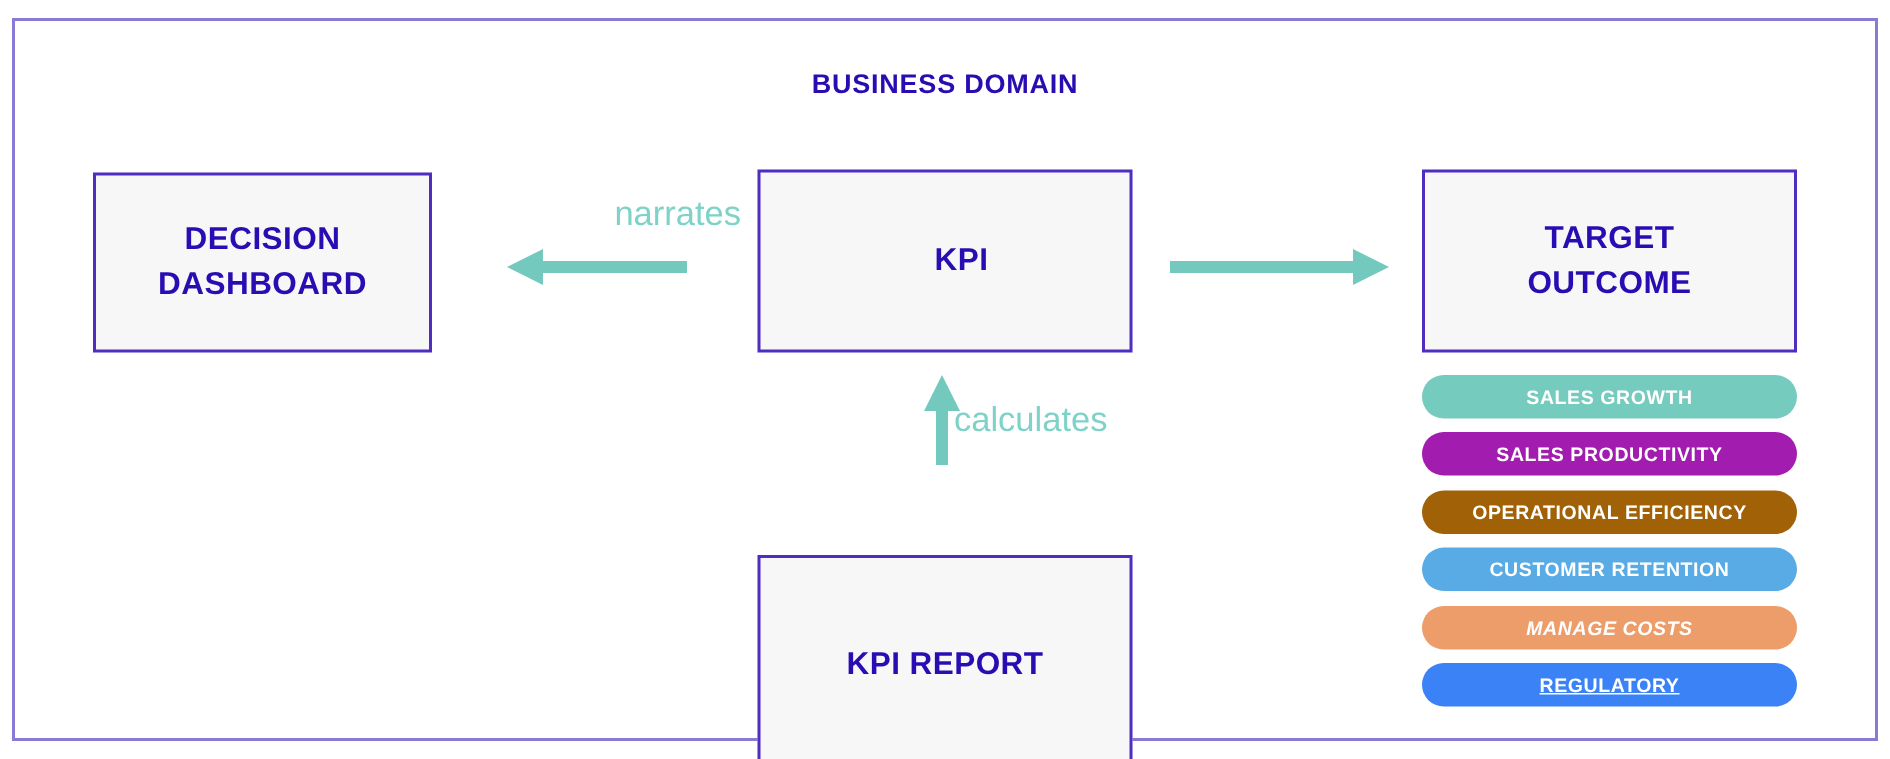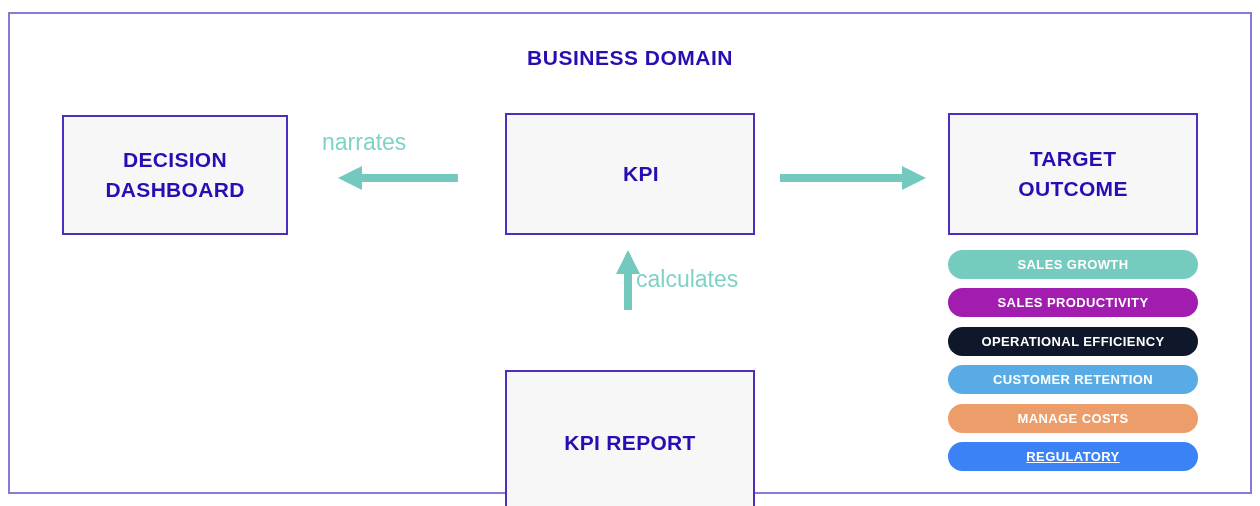--- a/index.html
+++ b/index.html
@@ -19,21 +19,21 @@
     width: 1240px; height: 478px;
     border: 2px solid var(--frame-border, #8a7ad6);
     background: transparent;
   }
 
   .diagram-title {
     position: absolute;
     left: 0; top: 46px;
     width: 100%;
     text-align: center;
-    font-size: 21px;
+    font-size: 18px;
     font-weight: bold;
     letter-spacing: 0.5px;
     color: var(--heading-text, #2a0db2);
   }
 
   .node {
     position: absolute;
     border: 2px solid var(--node-border, #4f2dc0);
     background: var(--node-fill, #f7f7f8);
     display: flex;
@@ -53,21 +53,21 @@
   #node-decision-dashboard { left: 62px;  top: 115px; width: 226px; height: 120px; }
   #node-kpi                { left: 505px; top: 113px; width: 250px; height: 122px; padding-left: 22px; }
   #node-target-outcome     { left: 948px; top: 113px; width: 250px; height: 122px; }
   #node-kpi-report         { left: 505px; top: 327px; width: 250px; height: 146px; margin-top: 43px; }
 
   .edge-label {
     position: absolute;
     font-size: 23px;
     color: var(--arrow-label, #7ed2c7);
   }
-  #label-narrates   { left: 322px; top: 129px; width: 160px; text-align: left; }
+  #label-narrates   { left: 334px; top: 129px; width: 160px; text-align: right; }
   #label-measures   { left: 772px; top: 129px; width: 160px; text-align: center; }
   #label-calculates { left: 636px; top: 266px; }
 
   .arrow {
     position: absolute;
     color: var(--arrow, #74c9be);
     display: block;
   }
   #arrow-narrates   { left: 338px; top: 165px; }
   #arrow-measures   { left: 780px; top: 165px; }
@@ -133,19 +133,19 @@
 
   <span class="edge-label" id="label-calculates">calculates</span>
   <svg class="arrow" id="arrow-calculates" width="26" height="60" viewBox="0 0 26 60">
     <line x1="13" y1="60" x2="13" y2="22" stroke="currentColor" stroke-width="8"></line>
     <polygon points="1,24 13,0 25,24" fill="currentColor"></polygon>
   </svg>
 
   <div class="pill-stack">
     <div class="pill" style="background-color: rgb(118, 203, 191);">SALES GROWTH</div>
     <div class="pill" style="background-color: #a21caf;">SALES PRODUCTIVITY</div>
-    <div class="pill" style="background-color: #0f172a;">OPERATIONAL EFFICIENCY</div>
+    <div class="pill" style="background-color: #a16207;">OPERATIONAL EFFICIENCY</div>
     <div class="pill" style="background-color: rgb(88, 171, 228);">CUSTOMER RETENTION</div>
-    <div class="pill" style="background-color: rgb(237, 157, 105);">MANAGE COSTS</div>
+    <div class="pill" style="background-color: rgb(237, 157, 105); font-style: italic;">MANAGE COSTS</div>
     <div class="pill" style="background-color: #3b82f6; text-decoration: underline;">REGULATORY</div>
   </div>
 
 </div>
 
 </body></html>

